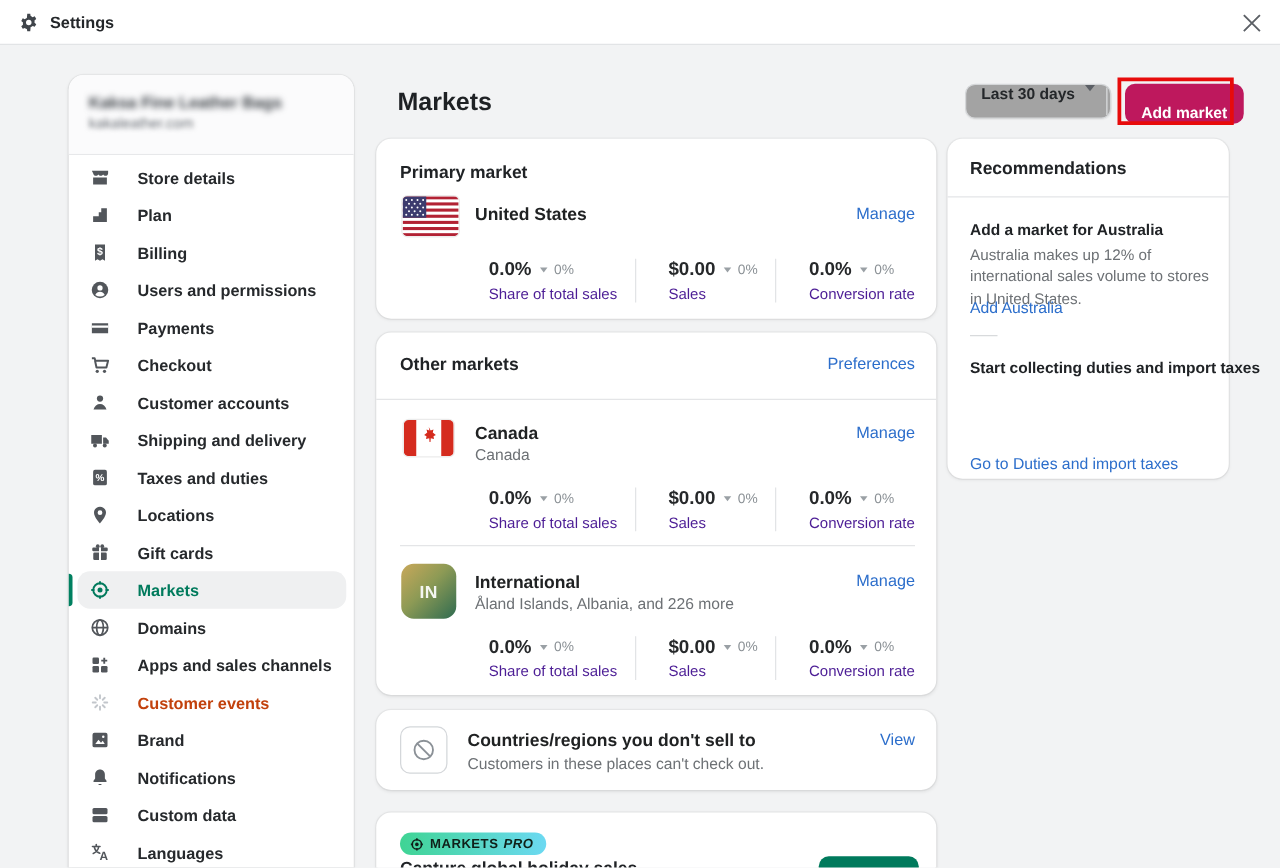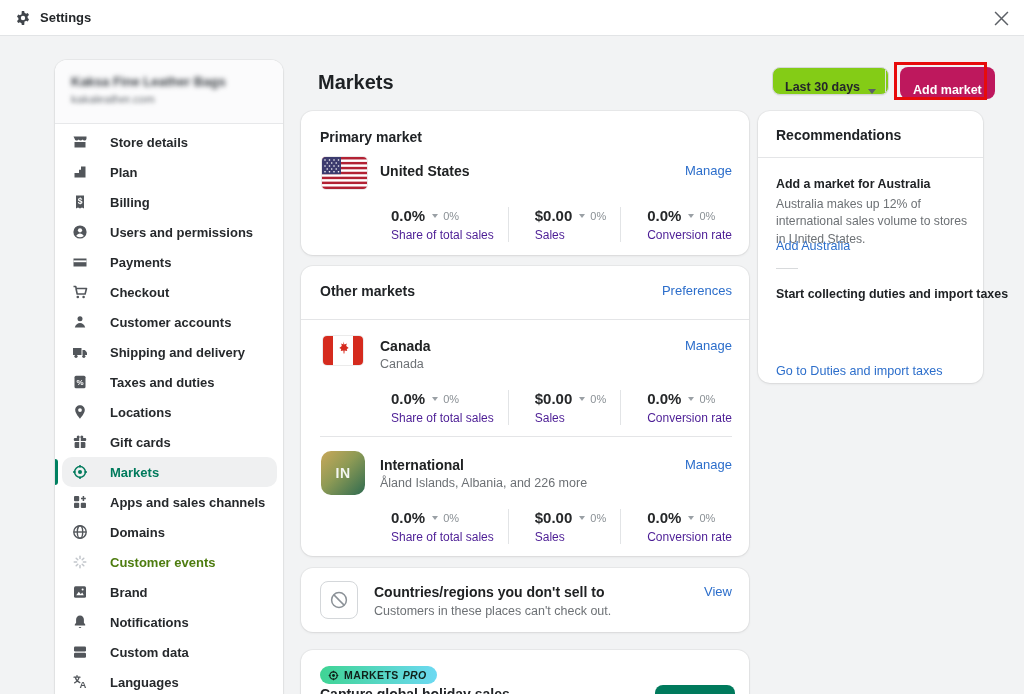--- a/index.html
+++ b/index.html
@@ -23,29 +23,29 @@
   .store-domain { font-size:11.5px; color:#676c72; margin-top:4px; filter:blur(2.3px); user-select:none; width:max-content; }
   .nav { padding-top:3px; }
   .nav-item { position:relative; height:30px; margin:0 6px 0 7px; padding:0 8px 0 10px; border-radius:10px;
               display:flex; align-items:center; gap:22px; cursor:pointer; color:#52565b; }
   .nav-item .nlabel { font-size:13px; font-weight:600; color:#26292c; white-space:nowrap; }
   .nav-item.active { background:#eff0f1; color:#007a5c; }
   .nav-item.active .nlabel { color:#007a5c; }
   .nav-item.active::before { content:""; position:absolute; left:-7px; top:2px; width:3px; height:26px;
                              background:#008060; border-radius:0 3px 3px 0; }
   .nav-item.disabled { color:#c2c6cb; }
-  .nav-item.disabled .nlabel { color:#4d7c0f; }
+  .nav-item.disabled .nlabel { color:#c2410c; }
   .nico { width:16px; height:16px; flex:0 0 16px; display:flex; align-items:center; justify-content:center; }
   .nico svg { display:block; }
 
   
   .page-title { position:absolute; left:318px; top:71px; font-size:20px; font-weight:700; color:#1e2124; }
-  .range-btn { position:absolute; left:772px; top:67px; height:28px; padding:0 12px; background:#84cc16;
+  .range-btn { position:absolute; left:772px; top:67px; height:28px; padding:0 12px; background:#a3a3a3;
                border:1px solid #d5d7d9; border-radius:8px; box-shadow:0 1px 1px rgba(0,0,0,.05);
-               display:flex; align-items:flex-end; gap:8px; font-size:12.5px; font-weight:600; color:#24272a; cursor:pointer; }
+               display:flex; align-items:flex-start; gap:8px; font-size:12.5px; font-weight:600; color:#24272a; cursor:pointer; }
   .caret-sm { width:0; height:0; border-left:4.5px solid transparent; border-right:4.5px solid transparent;
               border-top:5px solid #5c6066; }
   .hdr-divider { position:absolute; left:885px; top:70px; width:1px; height:22px; background:#dcdee0; }
   .add-btn { position:absolute; left:900px; top:67px; height:28px; padding:16px 13px; background:#be185d;
              border:none; border-radius:8px; color:#fff; font-size:12.5px; font-weight:700;
              font-family:"Liberation Sans",sans-serif; cursor:pointer; }
   .annotation-box { position:absolute; left:894px; top:62px; width:93px; height:38px;
                     border:3px solid #e70b0b; pointer-events:none; z-index:6; }
 
   
@@ -252,42 +252,42 @@
             </g>
             <circle cx="8" cy="8" r="2" fill="currentColor"></circle>
           </svg>
         </span>
       <span class="nlabel">Markets</span>
     </div>
 
     <div class="nav-item">
       <span class="nico">
           <svg width="16" height="16" viewBox="0 0 16 16">
+            <g fill="none" stroke="currentColor" stroke-width="1.4">
+              <circle cx="8" cy="8" r="6.2"></circle>
+              <ellipse cx="8" cy="8" rx="2.7" ry="6.2"></ellipse>
+              <path d="M1.8 8h12.4"></path>
+            </g>
+          </svg>
+        </span>
+      <span class="nlabel">Domains</span>
+    </div>
+
+    <div class="nav-item">
+      <span class="nico">
+          <svg width="16" height="16" viewBox="0 0 16 16">
             <g fill="currentColor">
               <rect x="2" y="2" width="5.2" height="5.2" rx="1"></rect>
               <rect x="2" y="8.8" width="5.2" height="5.2" rx="1"></rect>
               <rect x="8.8" y="8.8" width="5.2" height="5.2" rx="1"></rect>
             </g>
             <path d="M11.4 2.1v4.8M9 4.5h4.8" stroke="currentColor" stroke-width="1.5" fill="none"></path>
           </svg>
         </span>
       <span class="nlabel">Apps and sales channels</span>
-    </div>
-
-    <div class="nav-item">
-      <span class="nico">
-          <svg width="16" height="16" viewBox="0 0 16 16">
-            <g fill="none" stroke="currentColor" stroke-width="1.4">
-              <circle cx="8" cy="8" r="6.2"></circle>
-              <ellipse cx="8" cy="8" rx="2.7" ry="6.2"></ellipse>
-              <path d="M1.8 8h12.4"></path>
-            </g>
-          </svg>
-        </span>
-      <span class="nlabel">Domains</span>
     </div>
 
     <div class="nav-item disabled">
       <span class="nico">
           <svg width="16" height="16" viewBox="0 0 16 16">
             <g stroke="currentColor" stroke-width="1.5" stroke-linecap="round" fill="none">
               <path d="M8 2.2v2.4M8 11.4v2.4M2.2 8h2.4M11.4 8h2.4M4.2 4.2l1.6 1.6M10.2 10.2l1.6 1.6M11.8 4.2l-1.6 1.6M5.8 10.2l-1.6 1.6"></path>
             </g>
           </svg>
         </span>

